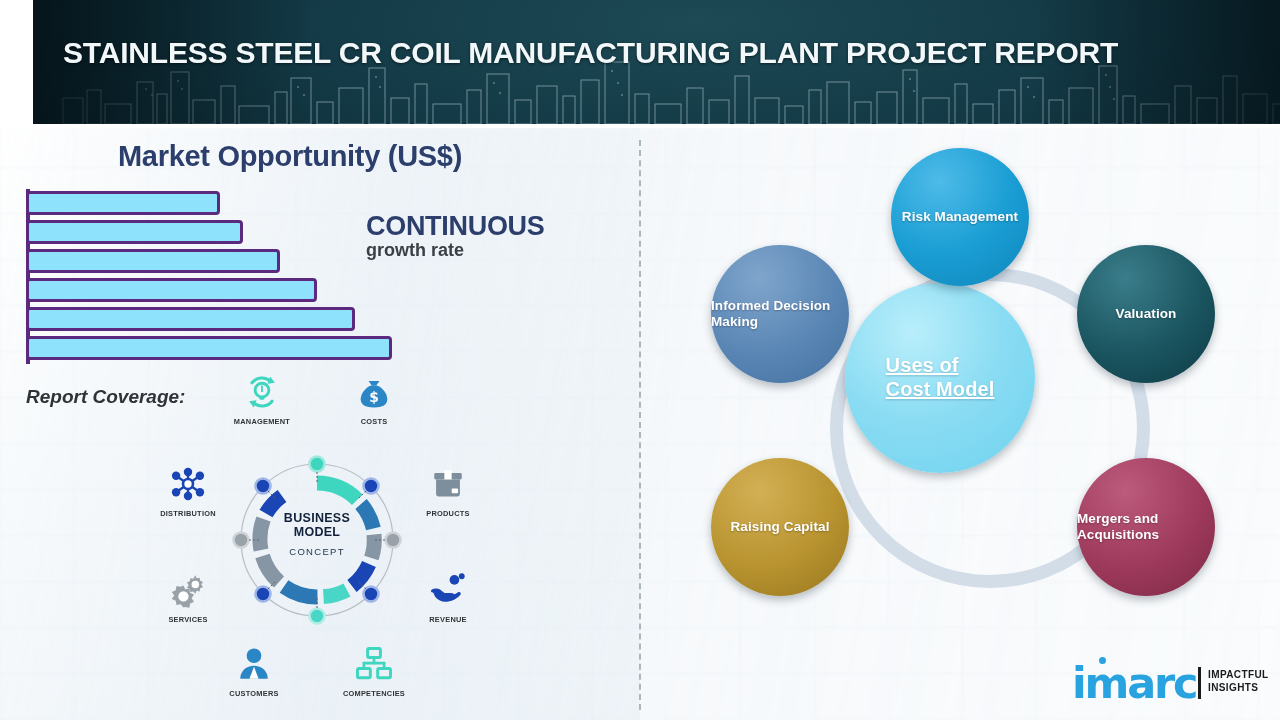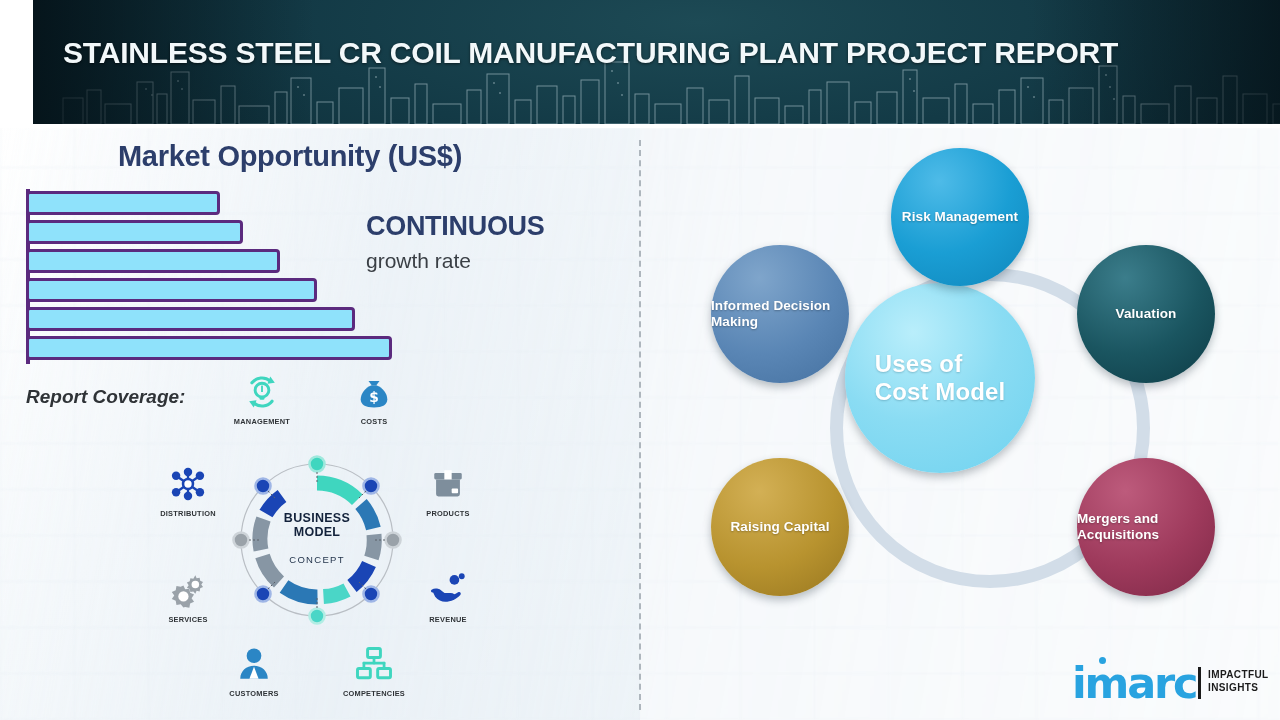--- a/index.html
+++ b/index.html
@@ -84,40 +84,41 @@
 
   
   .rc { position:absolute; left:145px; top:370px; width:360px; height:330px; }
   .rc-item { position:absolute; width:86px; text-align:center; }
   .rc-ico { width:46px; height:44px; margin:0 auto 3px; display:block; }
   .rc-cap { font-size:7.4px; font-weight:bold; color:#2f3337; letter-spacing:.25px; }
 
   .bm { position:absolute; left:232px; top:455px; width:170px; height:170px; }
   .bm-text { position:absolute; left:0; top:56px; width:170px; text-align:center; line-height:1.12; }
   .bm-l1 { font-size:12.5px; font-weight:bold; color:#13223b; letter-spacing:.3px; }
-  .bm-l2 { font-size:9.5px; color:#1f3048; letter-spacing:1.3px; margin-top:16px; }
+  .bm-l2 { font-size:9.5px; color:#1f3048; letter-spacing:1.3px; margin-top:8px; }
 
   
   .uses { position:absolute; left:640px; top:128px; width:640px; height:592px; }
   .ring {
     position:absolute; left:190px; top:140px; width:320px; height:320px;
     border-radius:50%; border:13px solid #d2dde8;
   }
   .node {
     position:absolute; border-radius:50%;
     display:flex; align-items:center; justify-content:center;
     text-align:left; color:#ffffff; font-weight:bold;
     line-height:1.18; letter-spacing:.1px;
     box-shadow:0 4px 9px rgba(30,45,60,.30);
   }
   .node-center {
     left:205px; top:155px; width:190px; height:190px;
-    font-size:24px;
+    font-size:20px;
     background:radial-gradient(circle at 36% 26%, #b9eefb 0%, #8adcf3 48%, #6fd2ef 100%);
     text-shadow:0 1px 2px rgba(40,90,110,.30);
+    text-decoration:underline;
   }
   .node-sat { width:138px; height:138px; font-size:13.5px; text-shadow:0 1px 2px rgba(0,0,0,.28); }
   .n-risk  { left:251px; top:20px;  background:radial-gradient(circle at 35% 24%, #4ebbe8 0%, #1a9ed4 52%, #0f86bb 100%); }
   .n-val   { left:437px; top:117px; background:radial-gradient(circle at 35% 24%, #3b7d8b 0%, #1a5560 55%, #0d3b45 100%); }
   .n-merg  { left:437px; top:330px; background:radial-gradient(circle at 35% 24%, #bd5b7c 0%, #9e3a5c 55%, #7e2846 100%); }
   .n-budg  { left:254px; top:434px; background:radial-gradient(circle at 35% 24%, #c17cbd 0%, #a85ba5 55%, #8c4189 100%); }
   .n-raise { left:71px;  top:330px; background:radial-gradient(circle at 35% 24%, #d3b055 0%, #b8932f 55%, #97761f 100%); }
   .n-info  { left:71px;  top:117px; background:radial-gradient(circle at 35% 24%, #7fa5cb 0%, #5a86b5 55%, #44709f 100%); }
 
   
@@ -129,21 +130,21 @@
     letter-spacing:-2.2px; font-family:"DejaVu Sans", sans-serif;
   }
   .logo-bar { position:absolute; left:126px; top:12px; width:3px; height:32px; background:#1b1b1b; }
   .logo-sub { position:absolute; left:136px; top:14px; line-height:1.25; }
   .logo-sub div { font-size:10px; font-weight:bold; color:#1b1b1b; letter-spacing:.4px; }
 
   
   .stmt { position:absolute; left:366px; top:205px; width:270px; }
   .stmt-1 { font-size:16.5px; font-weight:bold; color:#3a3f45; line-height:1.2; }
   .stmt-2 { font-size:27px; font-weight:bold; color:#2c3e6b; letter-spacing:-0.3px; margin-top:7px; line-height:1.05;}
-  .stmt-3 { font-size:21px; font-weight:normal; color:#3a3f45; margin-top:9px; }
+  .stmt-3 { font-size:18px; font-weight:bold; color:#3a3f45; }
 </style>
 </head>
 <body>
 
 <div class="header">
   <svg class="skyline" viewBox="0 0 1280 70" preserveAspectRatio="none">
     <g fill="none" stroke="#cfe2e8" stroke-width="1" opacity="0.9">
       <rect x="30" y="44" width="20" height="26"></rect>
         <rect x="54" y="36" width="14" height="34"></rect>
       <rect x="72" y="50" width="26" height="20"></rect>

